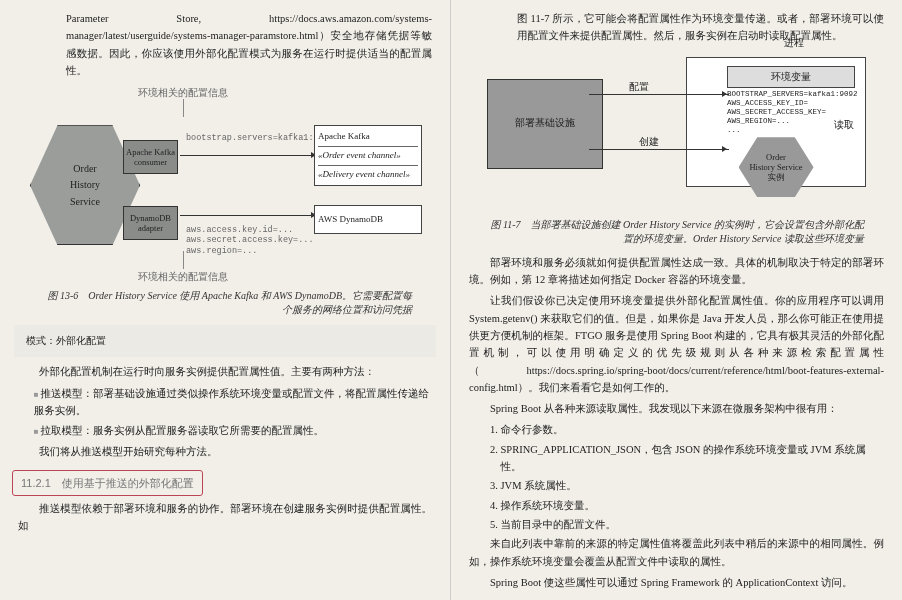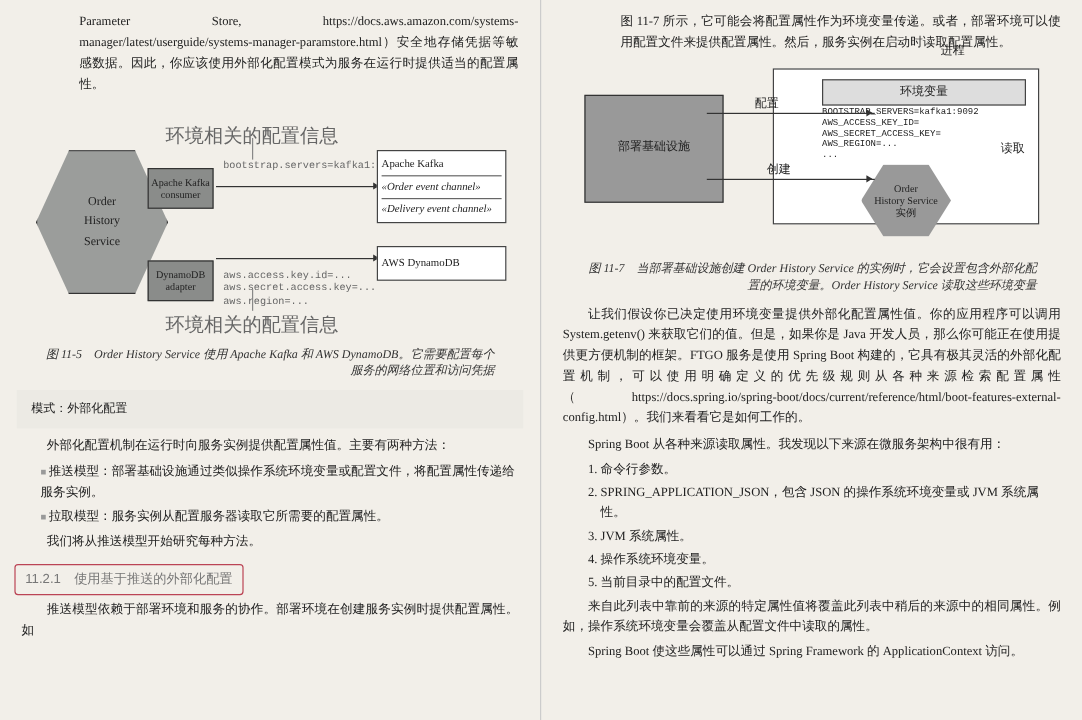--- a/index.html
+++ b/index.html
@@ -18,21 +18,21 @@
     position: relative;
     line-height: 1.65;
   }
   .page.left { border-right: 1px solid #ccc; }
   p { text-indent: 2em; margin-bottom: 4px; text-align: justify; }
   p.noindent { text-indent: 0; margin-left: 48px; }
 
   
   .fig-left { position: relative; height: 200px; margin: 6px 0 4px 0; }
   .anno-top, .anno-bot {
-    position: absolute; left: 120px; font-size: 16px; color: #666; margin-top: 16px;
+    position: absolute; left: 120px; font-size: 10px; color: #666;
   }
   .anno-top { top: 0; }
   .anno-bot { bottom: 0; }
   .anno-top::after, .anno-bot::before {
     content: ""; position: absolute; width: 1px; height: 18px;
     background: #888; left: 50%;
   }
   .anno-top::after { top: 14px; }
   .anno-bot::before { top: -18px; }
   .hexagon {
@@ -75,21 +75,21 @@
 
   
   .fig-right { position: relative; height: 165px; margin-bottom: 4px; }
   .infra-box {
     position: absolute; width: 116px; height: 90px; left: 18px; top: 30px;
     background: #999; border: 1px solid #333;
     display: flex; align-items: center; justify-content: center;
     font-size: 10px;
   }
   .proc-box {
-    position: absolute; right: 18px; top: 8px; width: 222px; height: 130px;
+    position: absolute; right: 18px; top: 8px; width: 180px; height: 130px;
     border: 1px solid #444; background: #fff;
   }
   .proc-title { position: absolute; top: -14px; right: 80px; font-size: 10px; }
   .env-box {
     margin: 8px 10px 2px 40px; border: 1px solid #444; background: #ddd;
     text-align: center; font-size: 10px; padding: 2px;
   }
   .env-vars { font-family: "Courier New", monospace; font-size: 7.5px; margin: 2px 10px 2px 40px; line-height: 1.2; }
   .hex-sm {
     margin: 2px auto; width: 75px; height: 60px;
@@ -112,38 +112,38 @@
   <p class="noindent">Parameter Store, https://docs.aws.amazon.com/systems-manager/latest/userguide/systems-manager-paramstore.html）安全地存储凭据等敏感数据。因此，你应该使用外部化配置模式为服务在运行时提供适当的配置属性。</p>
 
   <div class="fig-left">
     <div class="anno-top">环境相关的配置信息</div>
     <div class="hexagon">
         <span style="white-space:pre-line">Order
 History
 Service</span>
       </div>
     <div class="adapter-box" style="left:105px; top:55px;">Apache Kafka consumer</div>
-    <div class="adapter-box" style="left:105px; top:132px;">DynamoDB adapter</div>
+    <div class="adapter-box" style="left:105px; top:121px;">DynamoDB adapter</div>
     <div class="cfg-label" style="left:168px; top:48px;">bootstrap.servers=kafka1:9092</div>
     <div class="arrow" style="left:162px; top:70px; width:138px;"></div>
     <div class="target-box" style="right:10px; top:40px;">
       <div>Apache Kafka</div>
       <div class="channel">«Order event channel»</div>
       <div class="channel">«Delivery event channel»</div>
     </div>
     <div class="arrow" style="left:162px; top:130px; width:138px;"></div>
     <div class="target-box" style="right:10px; top:120px; padding:6px 3px;">AWS DynamoDB</div>
     <div class="cfg-label" style="left:168px; top:140px;">
       <div>aws.access.key.id=...</div>
       <div>aws.secret.access.key=...</div>
       <div>aws.region=...</div>
     </div>
     <div class="anno-bot">环境相关的配置信息</div>
   </div>
-  <div class="caption">图 11-5　Order History Service 使用 Apache Kafka 和 AWS DynamoDB。它需要配置每个服务的网络位置和访问凭据</div>
+  <div class="caption">图 13-6　Order History Service 使用 Apache Kafka 和 AWS DynamoDB。它需要配置每个服务的网络位置和访问凭据</div>
 
   <div class="pattern-block">
     <div>模式：外部化配置</div>
   </div>
 
   <p>外部化配置机制在运行时向服务实例提供配置属性值。主要有两种方法：</p>
   <ul>
     <li>推送模型：部署基础设施通过类似操作系统环境变量或配置文件，将配置属性传递给服务实例。</li>
     <li>拉取模型：服务实例从配置服务器读取它所需要的配置属性。</li>
   </ul>
@@ -177,20 +177,21 @@
         </div>
     </div>
     <div class="arrow" style="left:120px; top:45px; width:140px;"></div>
     <div class="arr-label" style="left:160px; top:30px;text-align:right;">配置</div>
     <div class="arrow" style="left:120px; top:100px; width:140px;"></div>
     <div class="arr-label" style="left:170px; top:85px;">创建</div>
     <div class="arr-label" style="right:30px; top:68px;">读取</div>
   </div>
   <div class="caption">图 11-7　当部署基础设施创建 Order History Service 的实例时，它会设置包含外部化配置的环境变量。Order History Service 读取这些环境变量</div>
 
+  <p>部署环境和服务必须就如何提供配置属性达成一致。具体的机制取决于特定的部署环境。例如，第 12 章将描述如何指定 Docker 容器的环境变量。</p>
   <p>让我们假设你已决定使用环境变量提供外部化配置属性值。你的应用程序可以调用 System.getenv() 来获取它们的值。但是，如果你是 Java 开发人员，那么你可能正在使用提供更方便机制的框架。FTGO 服务是使用 Spring Boot 构建的，它具有极其灵活的外部化配置机制，可以使用明确定义的优先级规则从各种来源检索配置属性（https://docs.spring.io/spring-boot/docs/current/reference/html/boot-features-external-config.html）。我们来看看它是如何工作的。</p>
   <p>Spring Boot 从各种来源读取属性。我发现以下来源在微服务架构中很有用：</p>
   <ol>
     <li>命令行参数。</li>
     <li>SPRING_APPLICATION_JSON，包含 JSON 的操作系统环境变量或 JVM 系统属性。</li>
     <li>JVM 系统属性。</li>
     <li>操作系统环境变量。</li>
     <li>当前目录中的配置文件。</li>
   </ol>
   <p>来自此列表中靠前的来源的特定属性值将覆盖此列表中稍后的来源中的相同属性。例如，操作系统环境变量会覆盖从配置文件中读取的属性。</p>

